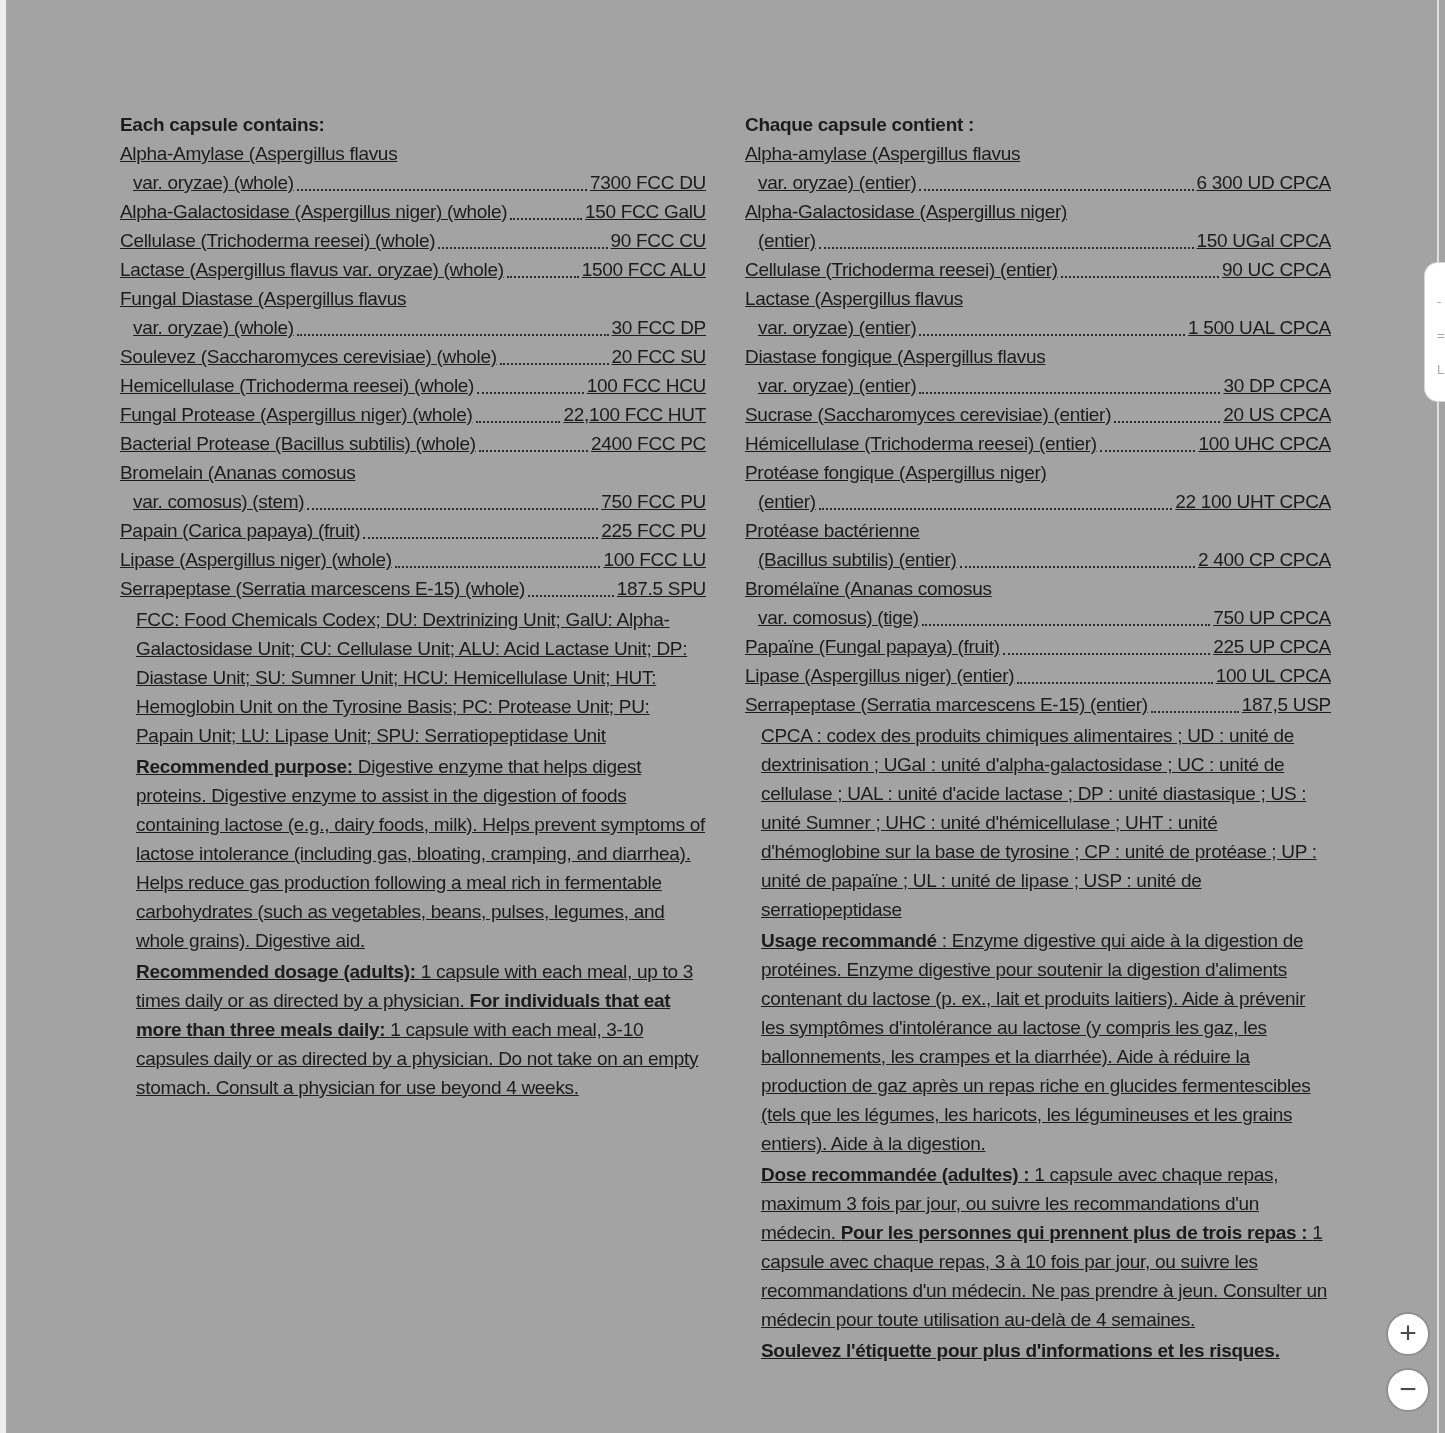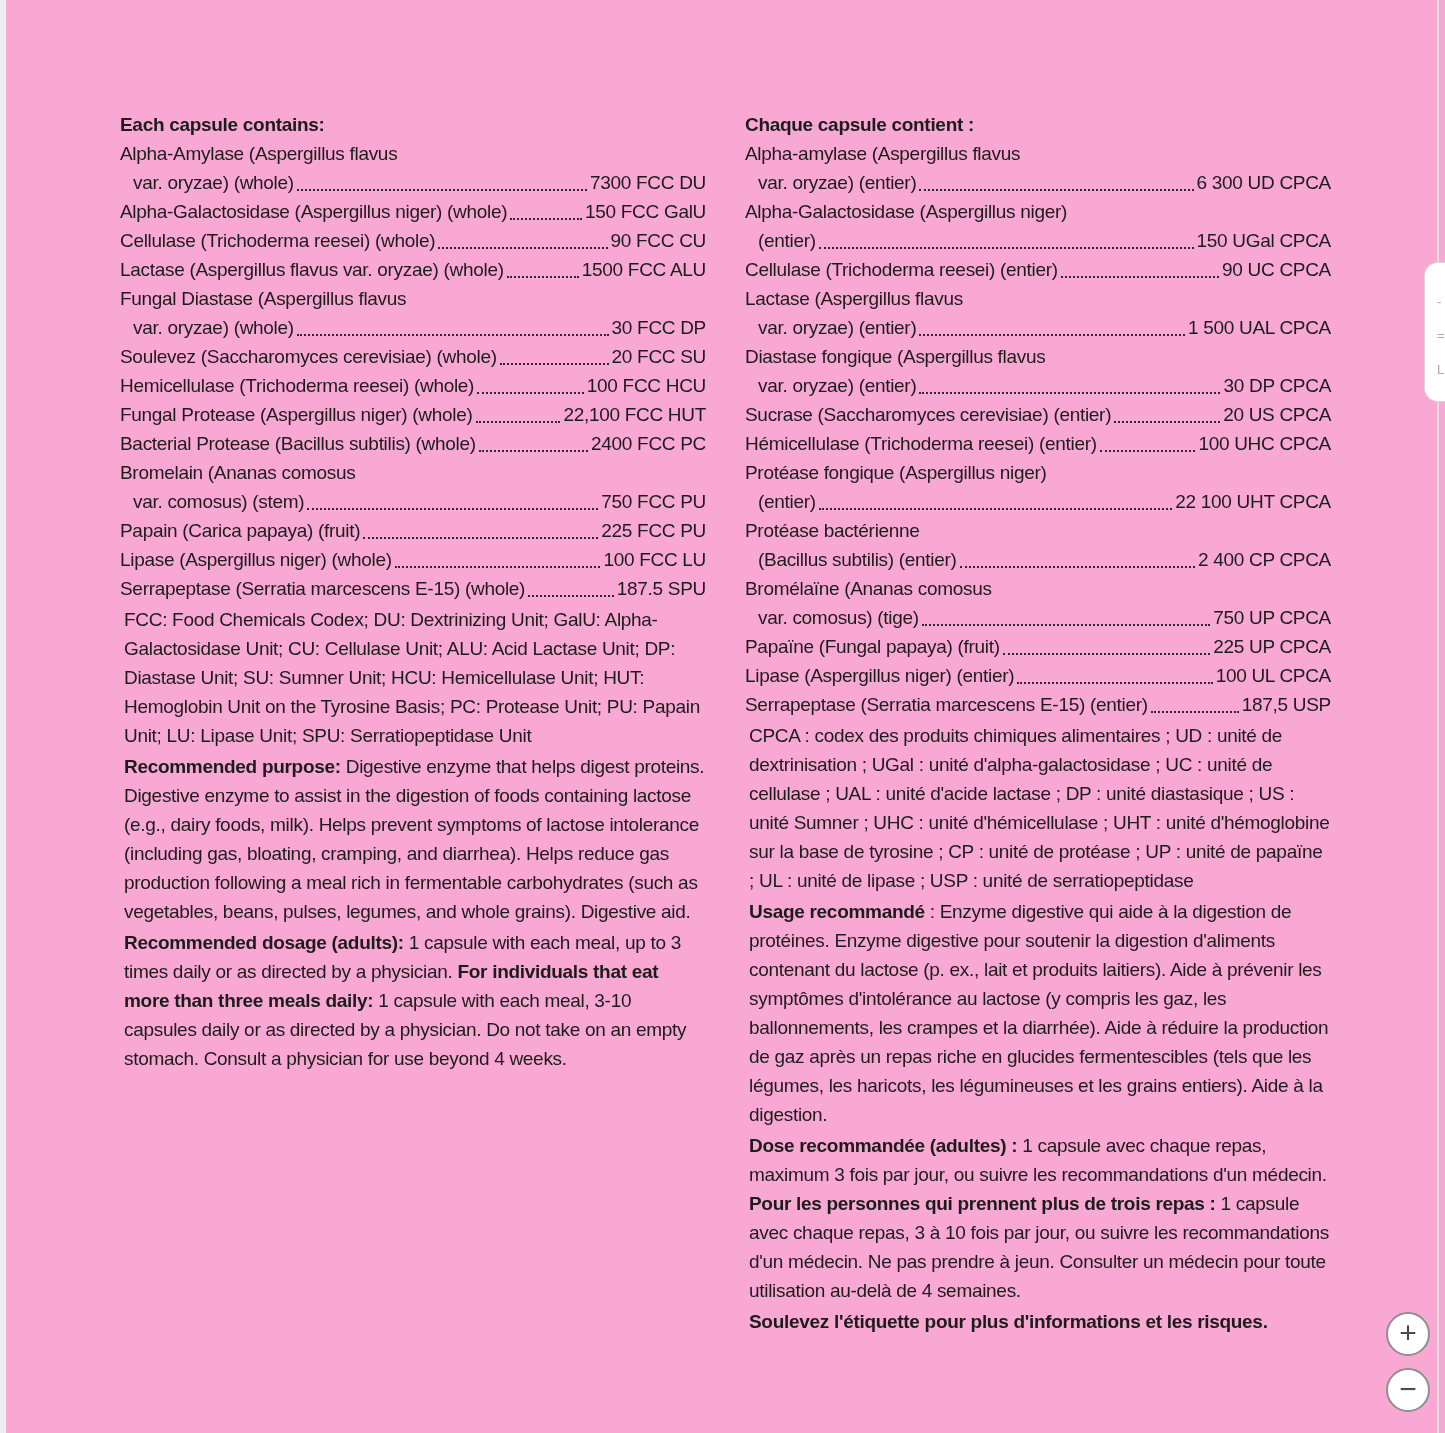--- a/index.html
+++ b/index.html
@@ -1,36 +1,36 @@
 <!DOCTYPE html>
 <html><head>
 <meta charset="utf-8">
 <style>
   html,body{margin:0;padding:0;background:#ffffff;}
   .screen{
     position:relative;width:1445px;height:1433px;overflow:hidden;
-    background:#f9a8d4;color:#1c1c1c;
+    background:#a3a3a3;color:#1c1c1c;
     font-family:"Liberation Sans",sans-serif;
   }
   .left-edge{position:absolute;left:0;top:0;width:6px;height:100%;background:#ededed;}
   .right-line{position:absolute;left:1437px;top:0;width:2px;height:100%;background:#e0e0e0;}
 
   .column{position:absolute;top:110px;width:586px;font-size:19px;line-height:29px;letter-spacing:-0.3px;}
   .col-en{left:120px;}
   .col-fr{left:745px;}
   .col-header{font-weight:700;}
 
   .ing-row{margin:0;}
-  .ing-line{display:flex;}
+  .ing-line{display:flex;text-decoration:underline;}
   .ing-name{white-space:nowrap;}
   .ing-line.indent .ing-name{padding-left:13px;}
   .leader{flex:1 1 auto;min-width:12px;border-bottom:2px dotted #2b2b2b;margin:0 3px 6px 3px;}
   .ing-value{white-space:nowrap;}
 
-  .abbrev,.para{margin:2px 0 0 4px;}
+  .abbrev,.para{margin:2px 0 0 16px;text-decoration:underline;}
   .seg.bold{font-weight:700;}
 
   .side-panel{
     position:absolute;left:1424px;top:262px;width:34px;height:138px;
     background:#ffffff;border:1px solid #d6d6d6;border-right:none;
     border-radius:14px 0 0 14px;
   }
   .side-frag{position:absolute;left:12px;color:#a9a9a9;font-size:13px;line-height:13px;}
   .side-frag.f0{top:32px;}
   .side-frag.f1{top:66px;}

